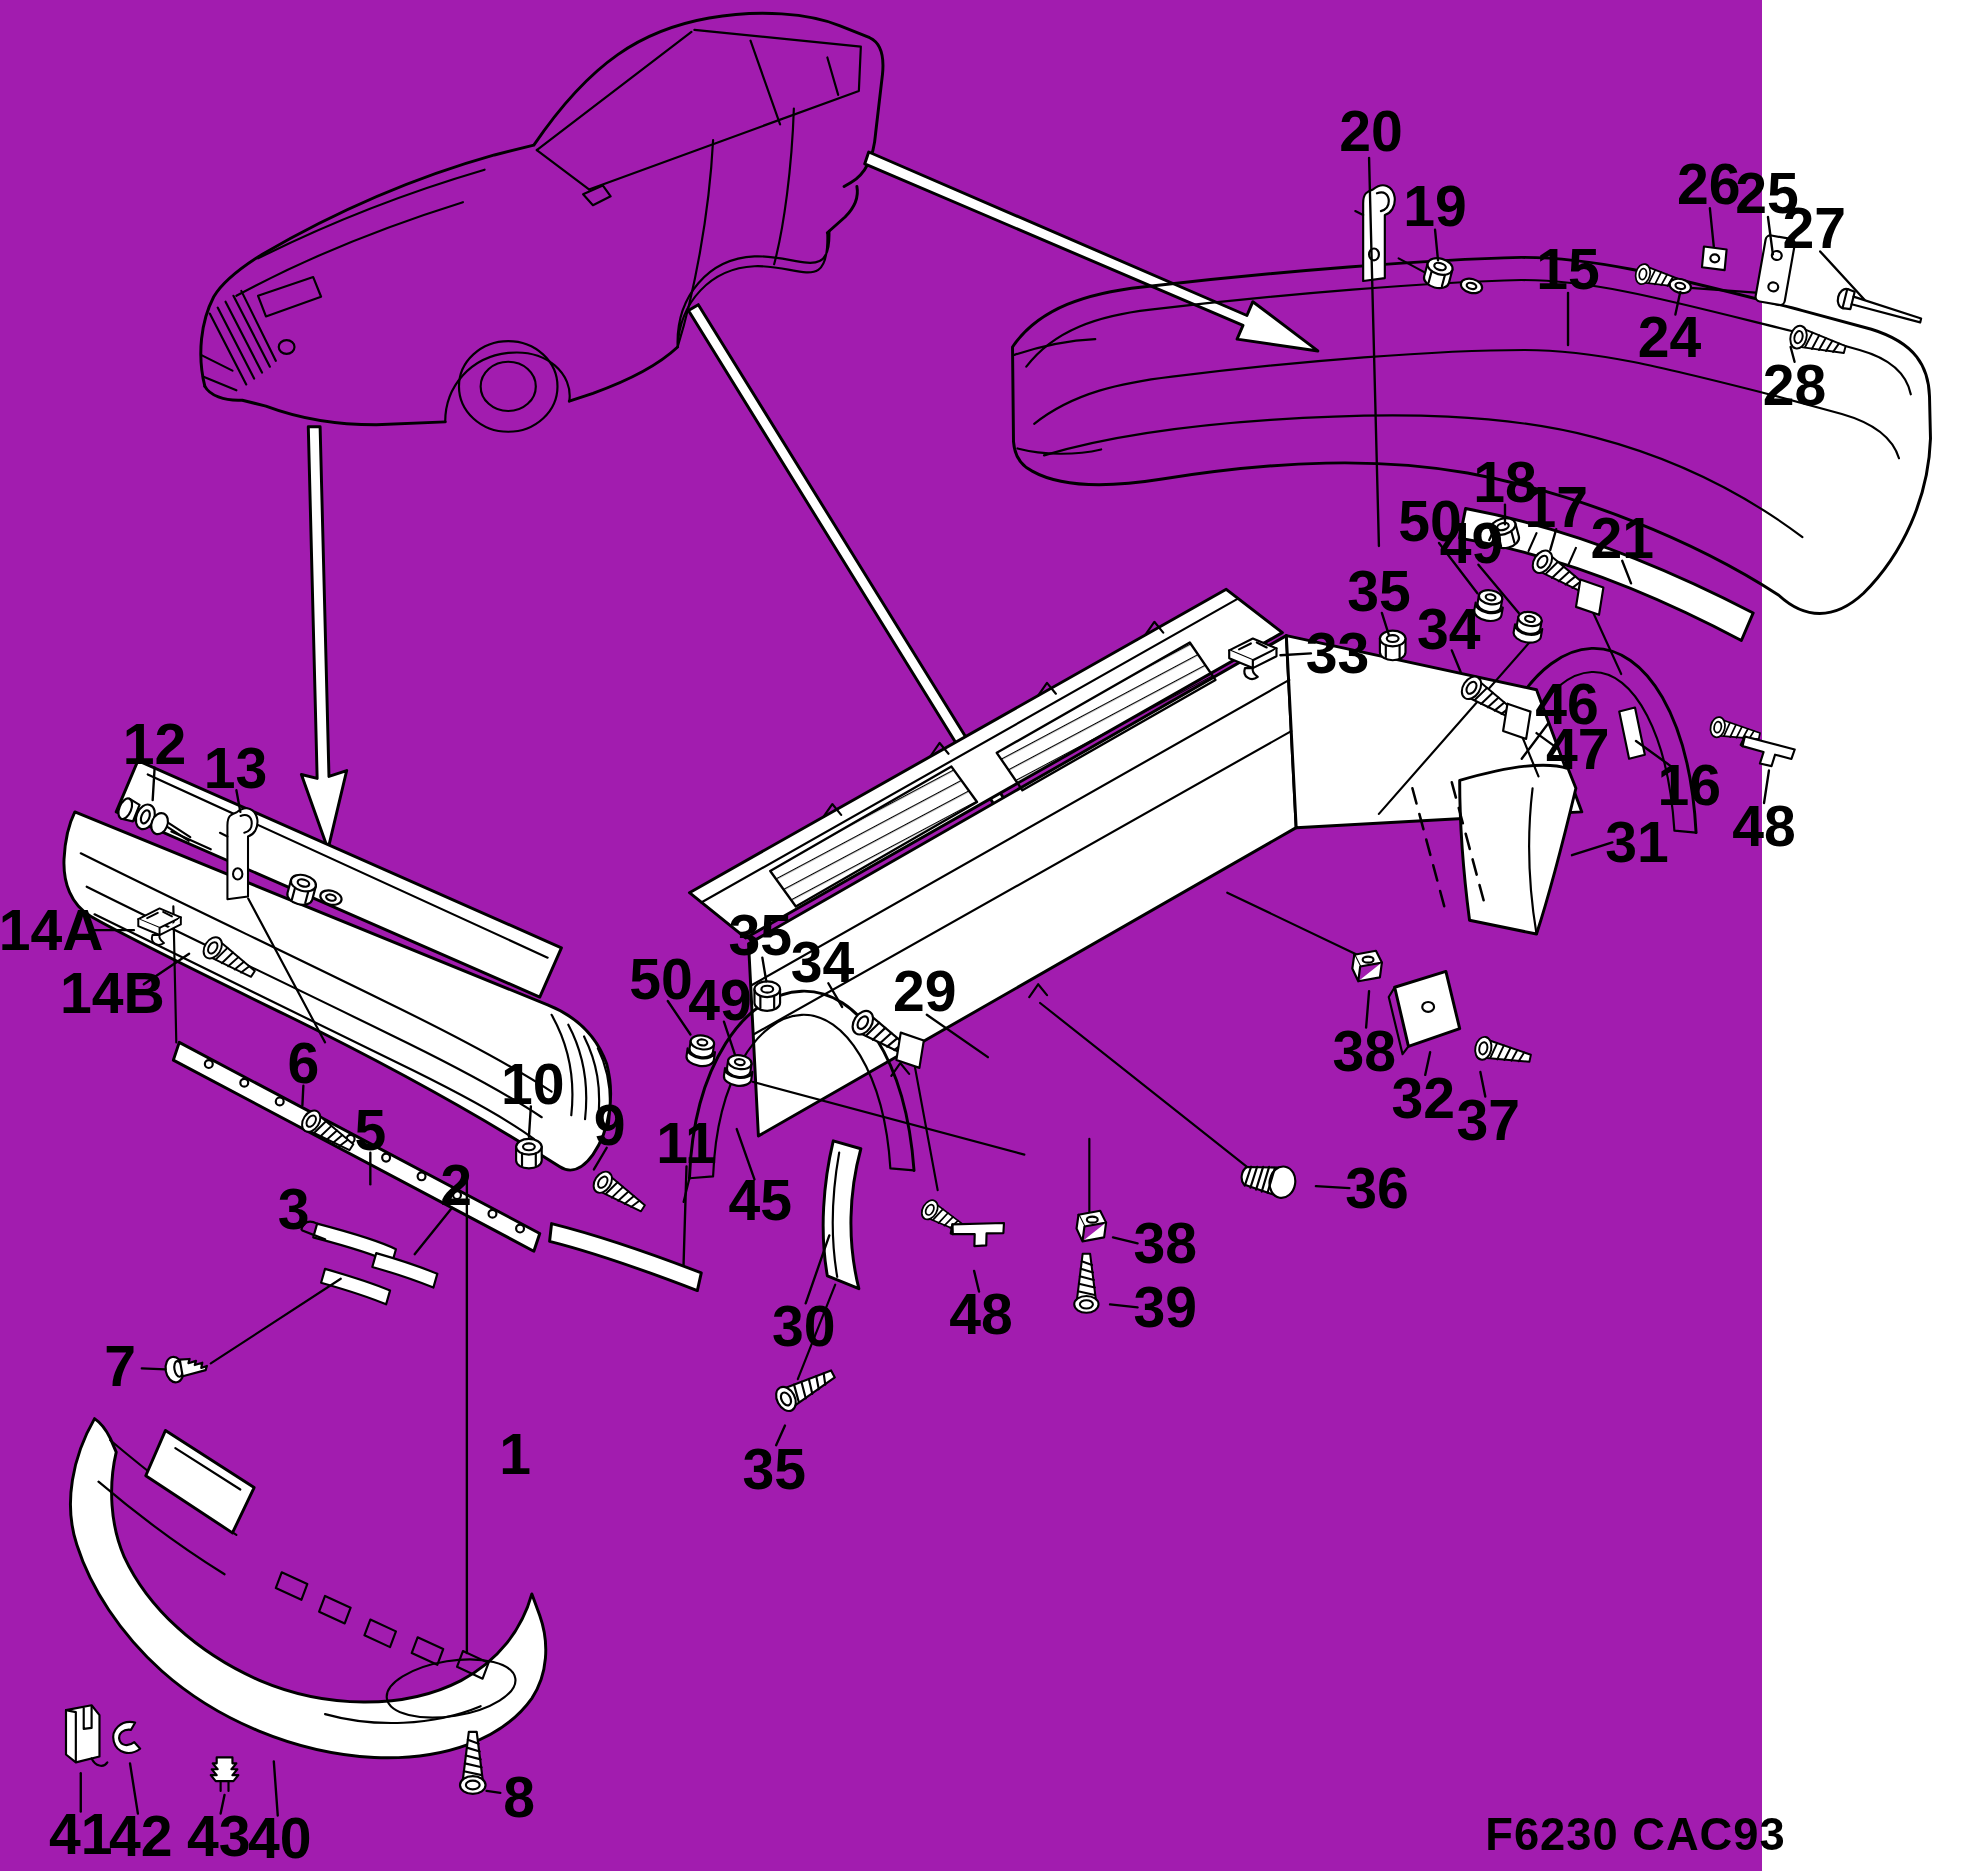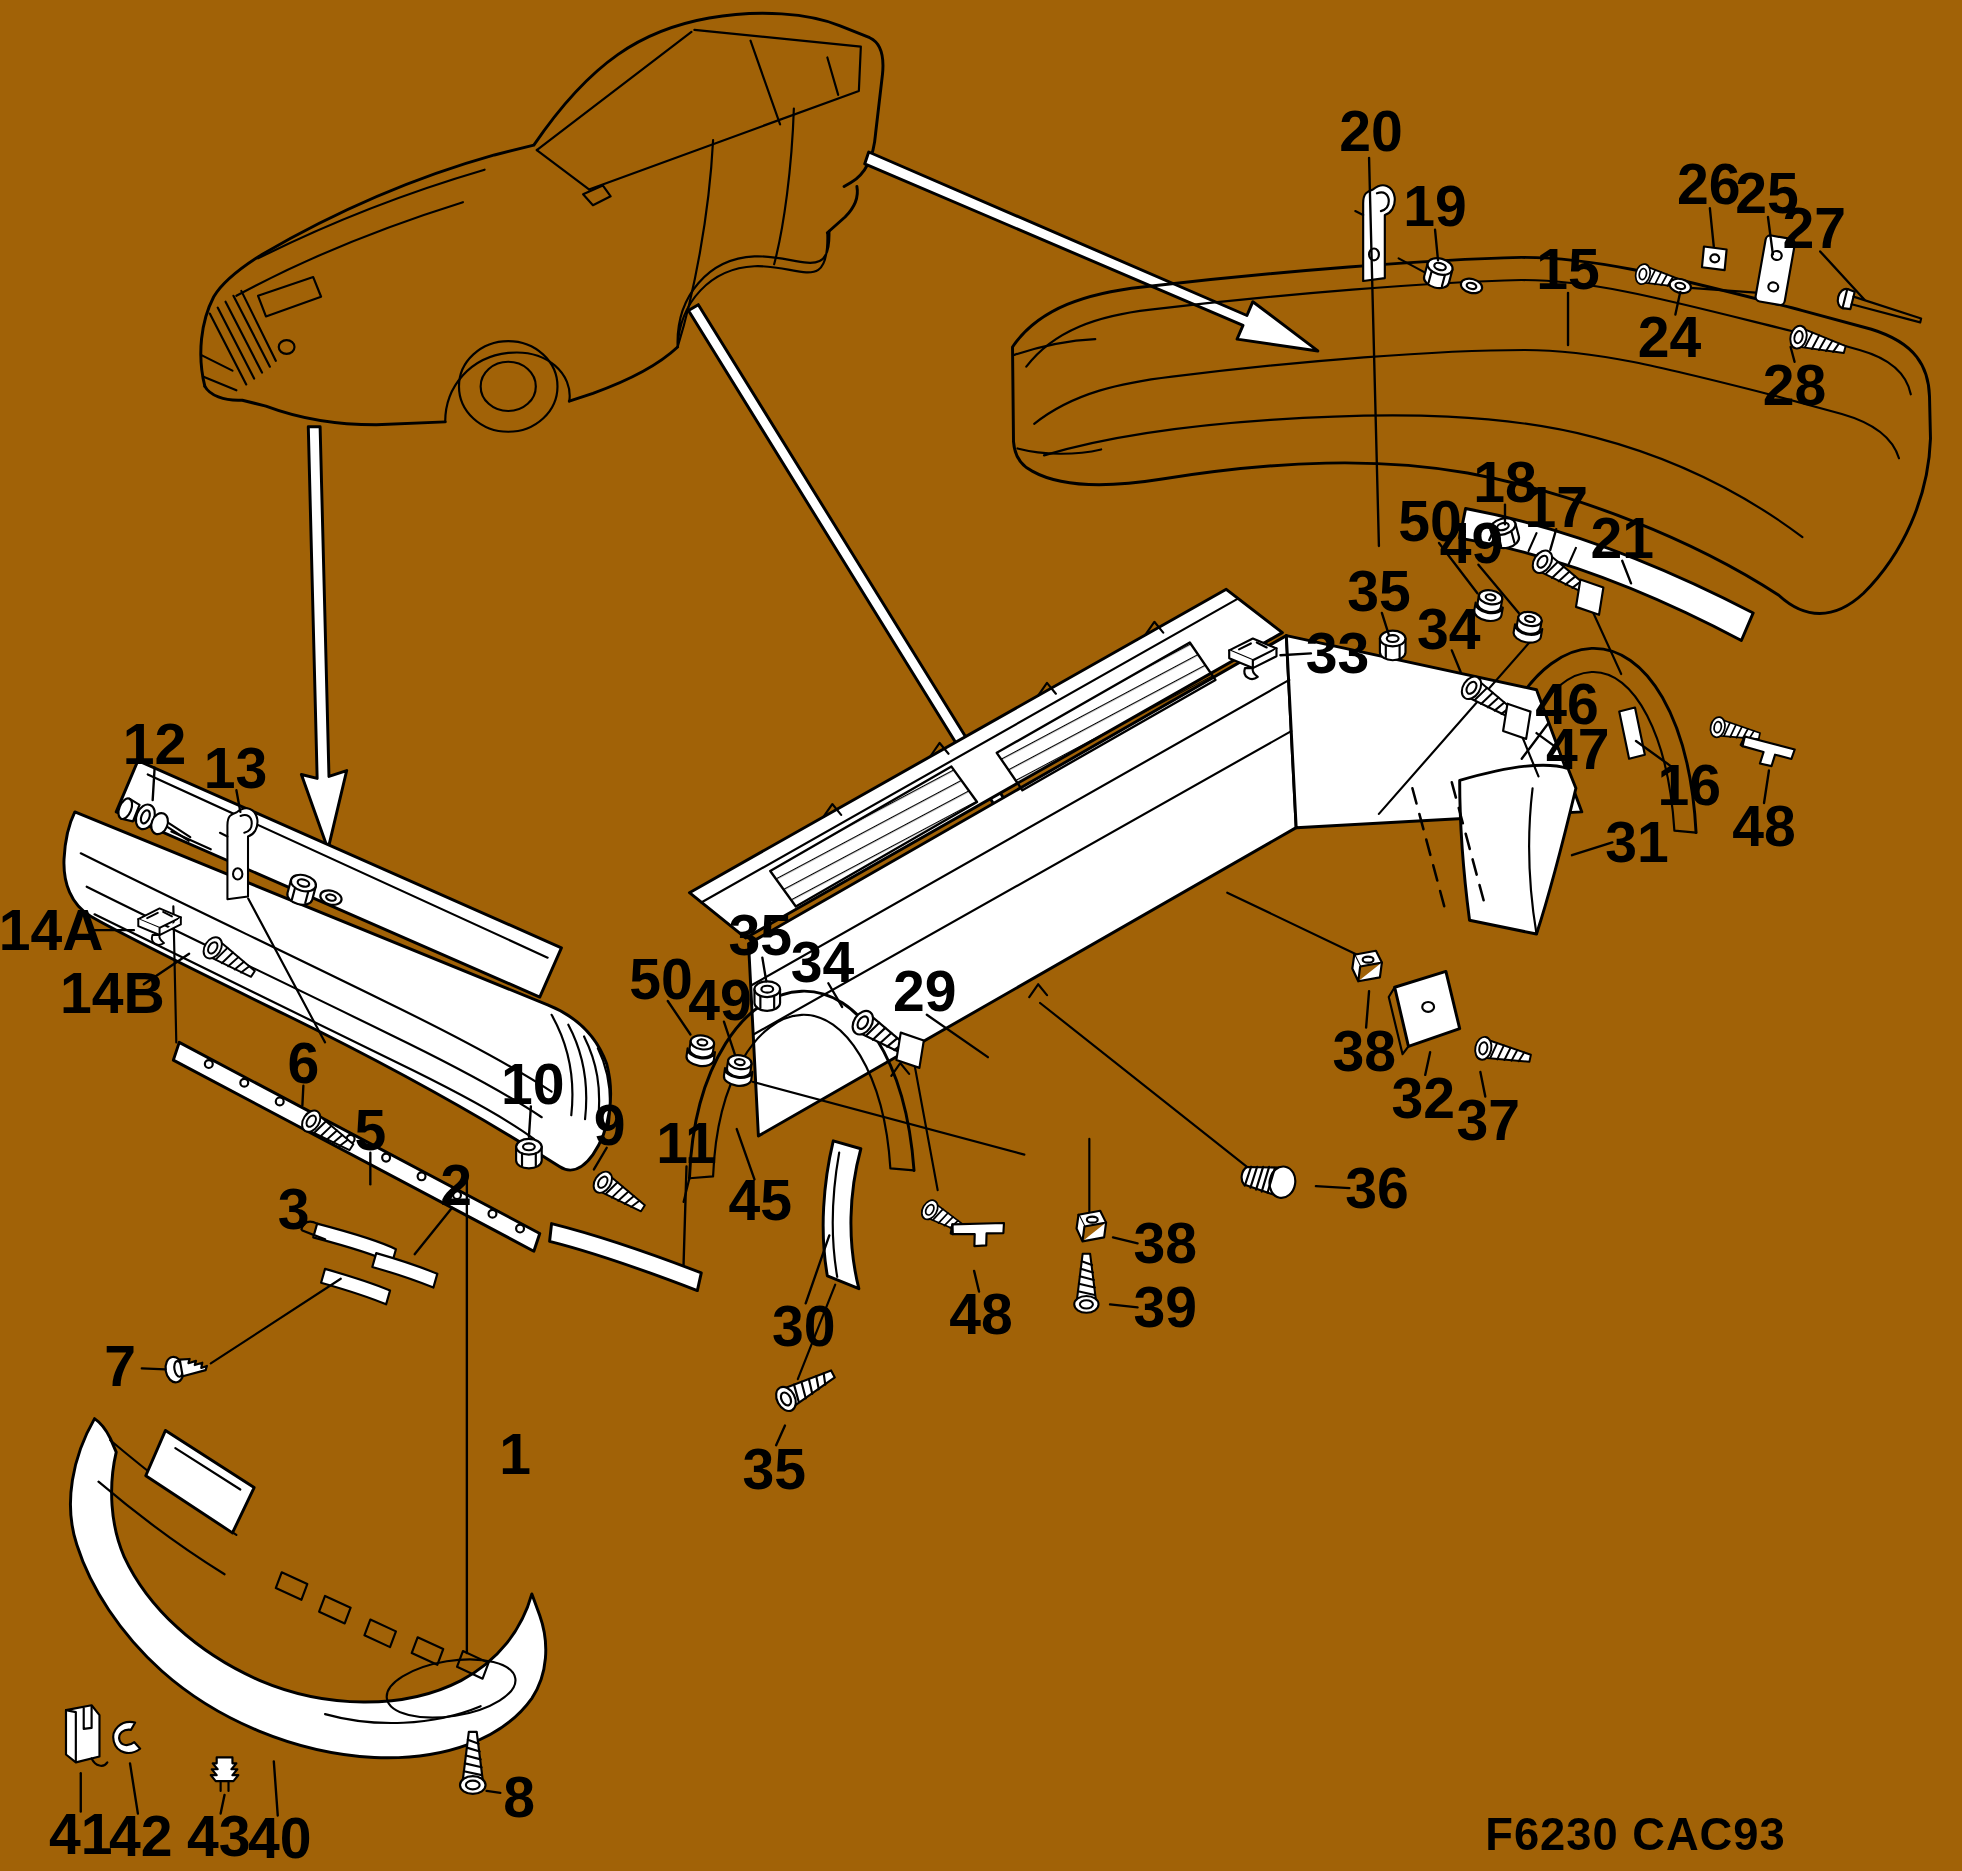--- a/index.html
+++ b/index.html
@@ -1,16 +1,16 @@
 <!DOCTYPE html>
 <html><head>
 <meta charset="utf-8">
 <style>
   html,body{margin:0;padding:0;background:#fff;}
-  #stage{width:1962px;height:1872px;position:relative;background:#a16207;}
+  #stage{width:1762px;height:1872px;position:relative;background:#a21caf;}
   svg{display:block;}
   .ln{fill:none;stroke:#000;stroke-width:3;stroke-linecap:round;stroke-linejoin:round;}
   .ln2{fill:none;stroke:#000;stroke-width:2.2;stroke-linecap:round;stroke-linejoin:round;}
   .fillw{fill:#fff;stroke:#000;stroke-width:3;stroke-linejoin:round;}
   .g{fill:#fff;stroke:#000;stroke-width:2.2;stroke-linecap:round;stroke-linejoin:round;}
   .gl{fill:none;stroke:#000;stroke-width:2.2;stroke-linecap:round;stroke-linejoin:round;}
   .leader{fill:none;stroke:#000;stroke-width:2.4;stroke-linecap:round;}
   .construct{fill:none;stroke:#000;stroke-width:2.2;stroke-linecap:round;}
   .dash{fill:none;stroke:#000;stroke-width:2.6;stroke-dasharray:16 11;stroke-linecap:round;}
   .hatchbox{fill:url(#hatch);stroke:#000;stroke-width:2.4;stroke-linejoin:round;}

